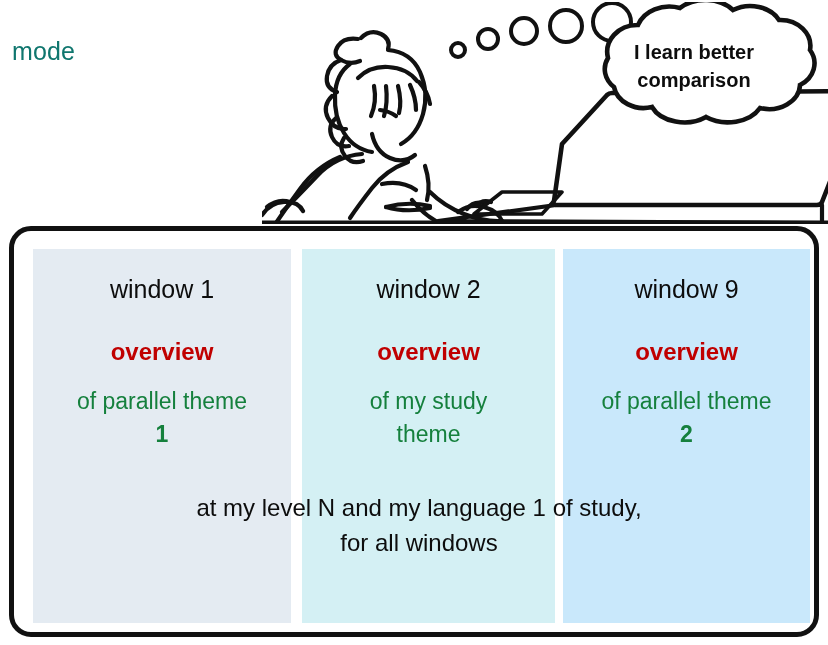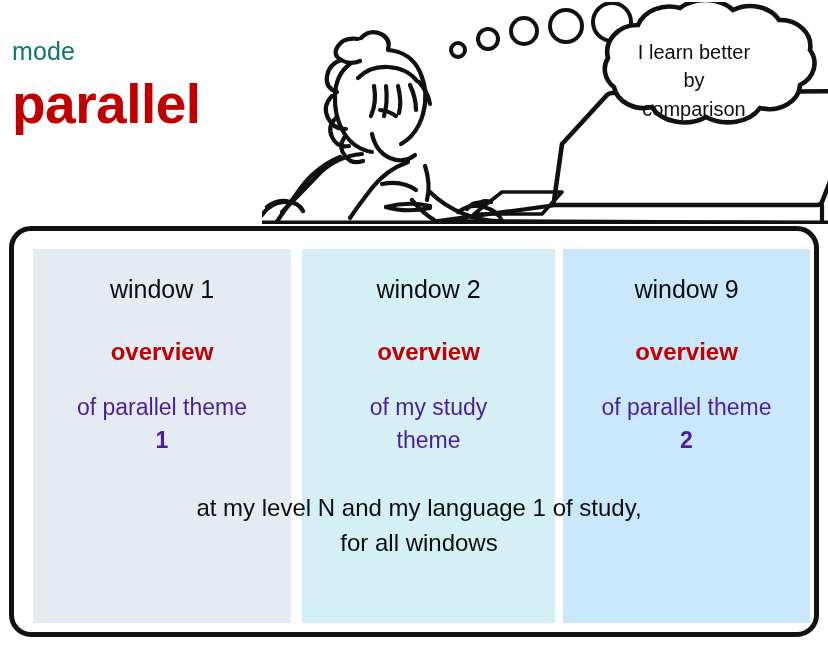--- a/index.html
+++ b/index.html
@@ -60,20 +60,21 @@
   #bubble-text {
     position: absolute;
     left: 588px;
     top: 38px;
     width: 212px;
     text-align: center;
     font-size: 20px;
     line-height: 1.42;
     color: #0d0d0d;
     pointer-events: none;
+    font-weight: bold;
   }
 
   
   #windows-container {
     position: absolute;
     left: 9px;
     top: 226px;
     width: 810px;
     height: 411px;
     border: 5px solid #111111;
@@ -111,23 +112,23 @@
     font-weight: 400;
   }
   .overview-label {
     margin-top: 34px;
     font-size: 24px;
     font-weight: bold;
     color: #c00000;
     line-height: 1.2;
   }
   .theme-label {
-    margin-top: 24px;
+    margin-top: 18px;
     font-size: 23px;
-    color: #4c1d95;
+    color: #15803d;
     line-height: 1.45;
     font-weight: 400;
   }
   .theme-label .num {
     font-weight: bold;
   }
 
   
   #caption {
     position: absolute;
@@ -141,21 +142,20 @@
     pointer-events: none;
   }
 </style>
 </head>
 <body>
 
 <div id="stage">
 
   <div id="header-block">
     <div id="mode-label">mode</div>
-    <div id="mode-title">parallel</div>
   </div>
 
   <div id="illustration">
     <svg width="566" height="222" viewBox="0 0 566 222" xmlns="http://www.w3.org/2000/svg">
       <g fill="none" stroke="#111111" stroke-width="4.2" stroke-linecap="round" stroke-linejoin="round">
 
         <path d="M96 37 q-14 -2 -20 7 q-6 9 3 14 q9 5 19 1"></path>
         <path d="M99 36 q9 -9 20 -4 q10 5 7 15"></path>
         <path d="M79 58 q-12 4 -14 16 q-2 12 10 16"></path>
 
@@ -224,21 +224,20 @@
                  a36 26 0 0 1 -54 9
                  a35 25 0 0 1 -54 -10
                  a30 25 0 0 1 -38 -20
                  a28 24 0 0 1 -6 -29 Z"></path>
       </g>
     </svg>
   </div>
 
   <div id="bubble-text">
     <div>I learn better</div>
-    <div>by</div>
     <div>comparison</div>
   </div>
 
   <div id="windows-container">
     <div id="panels">
 
       <div class="panel" id="panel-1">
         <div class="panel-inner">
           <div class="window-label">window 1</div>
           <div class="overview-label">overview</div>

